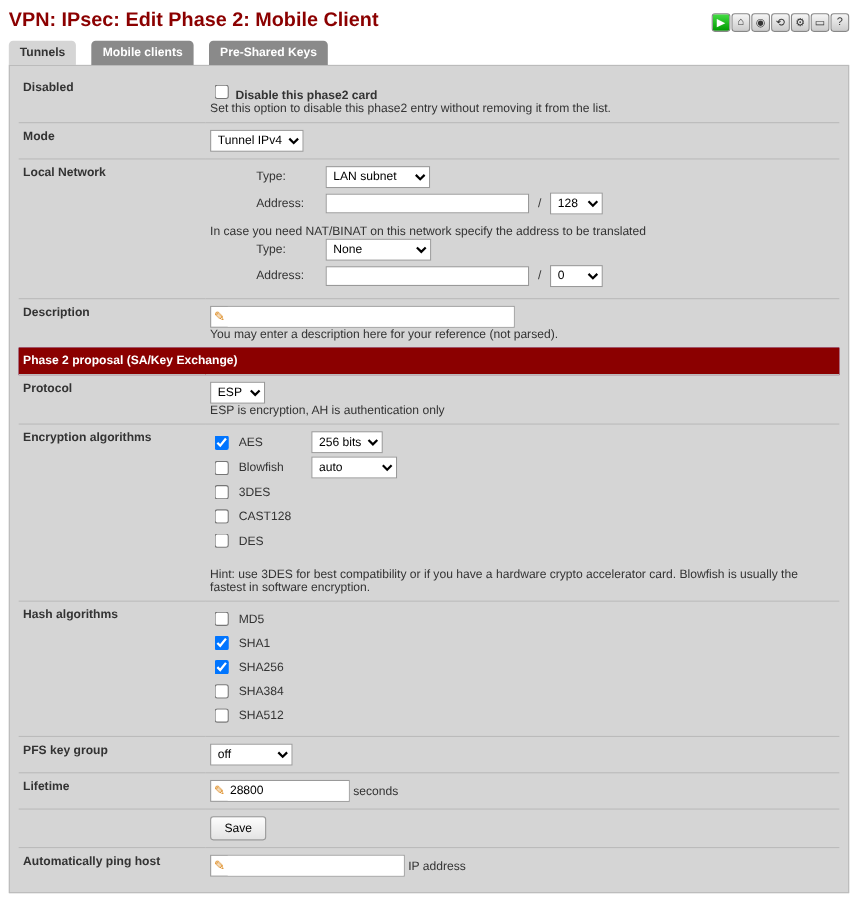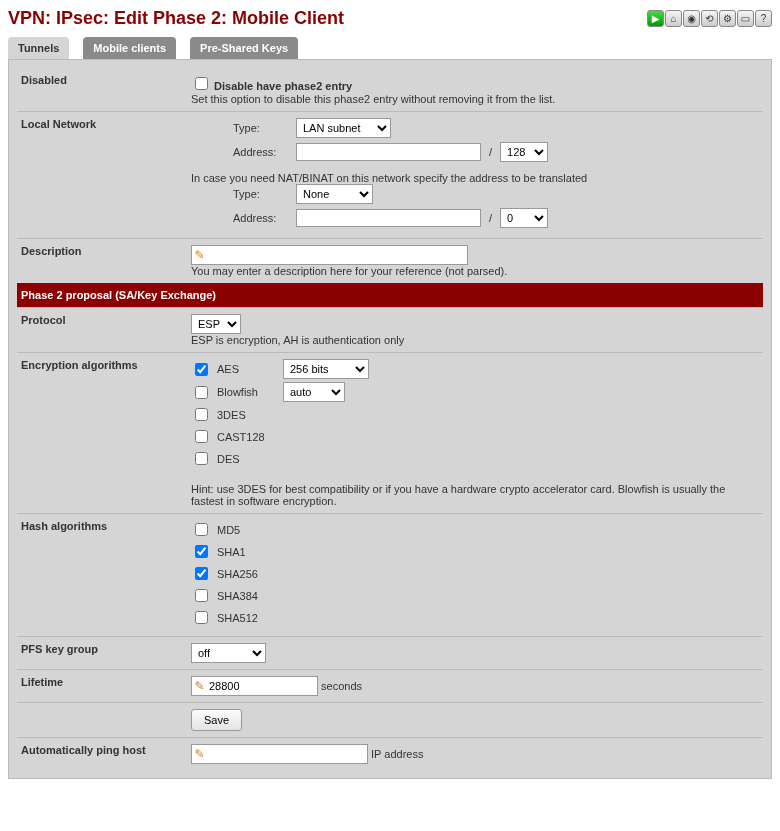--- a/index.html
+++ b/index.html
@@ -8,21 +8,21 @@
   font-size: 11px;
   margin: 0;
   padding: 8px;
   background: #fff;
   color: #333;
   width: 780px;
 }
 .header {
   display: flex;
   justify-content: space-between;
-  align-items: center;
+  align-items: flex-end;
   margin-bottom: 8px;
 }
 .page-title {
   color: #8b0000;
   font-size: 18px;
   font-weight: bold;
 }
 .header-icons {
   display: flex;
   gap: 1px;
@@ -146,42 +146,48 @@
   <div class="tab inactive">Pre-Shared Keys</div>
 </div>
 
 <div class="panel">
   <table class="formtable">
     <tbody>
         <tr>
       <td class="label">Disabled</td>
       <td>
         <input type="checkbox" style="">
-        <strong>Disable have phase2 entry</strong><br>
+        <strong>Disable this phase2 card</strong><br>
         <span class="hint">Set this option to disable this phase2 entry without removing it from the list.</span>
+      </td>
+    </tr>
+    <tr>
+      <td class="label">Mode</td>
+      <td>
+        <select><option>Tunnel IPv4</option></select>
       </td>
     </tr>
     <tr>
       <td class="label">Local Network</td>
       <td>
         <div class="subrow">
           <span class="sublabel">Type:</span>
           <select style="width:95px"><option>LAN subnet</option></select>
         </div>
         <div class="subrow">
           <span class="sublabel">Address:</span>
           <input type="text" class="addr" value="" style="">
           <span>/</span>
           <select style="width:48px"><option>128</option></select>
         </div>
         <div style="height:6px"></div>
         <div>In case you need NAT/BINAT on this network specify the address to be translated</div>
         <div class="subrow">
           <span class="sublabel">Type:</span>
-          <select style="width:77px"><option>None</option></select>
+          <select style="width:96px"><option>None</option></select>
         </div>
         <div class="subrow">
           <span class="sublabel">Address:</span>
           <input type="text" class="addr" value="" style="">
           <span>/</span>
           <select style="width:48px"><option>0</option></select>
         </div>
       </td>
     </tr>
     <tr>
@@ -203,26 +209,26 @@
         <select style="width:50px"><option>ESP</option></select><br>
         <span class="hint">ESP is encryption, AH is authentication only</span>
       </td>
     </tr>
     <tr>
       <td class="label">Encryption algorithms</td>
       <td>
         <div class="cbrow">
           <input type="checkbox" checked="" style="">
           <label>AES</label>
-          <select style="width:86px"><option>256 bits</option></select>
+          <select style="width:65px"><option>256 bits</option></select>
         </div>
         <div class="cbrow">
           <input type="checkbox" style="">
           <label>Blowfish</label>
-          <select style="width:62px"><option>auto</option></select>
+          <select style="width:78px"><option>auto</option></select>
         </div>
         <div class="cbrow">
           <input type="checkbox" style="">
           <label>3DES</label>
         </div>
         <div class="cbrow">
           <input type="checkbox" style="">
           <label>CAST128</label>
         </div>
         <div class="cbrow">

